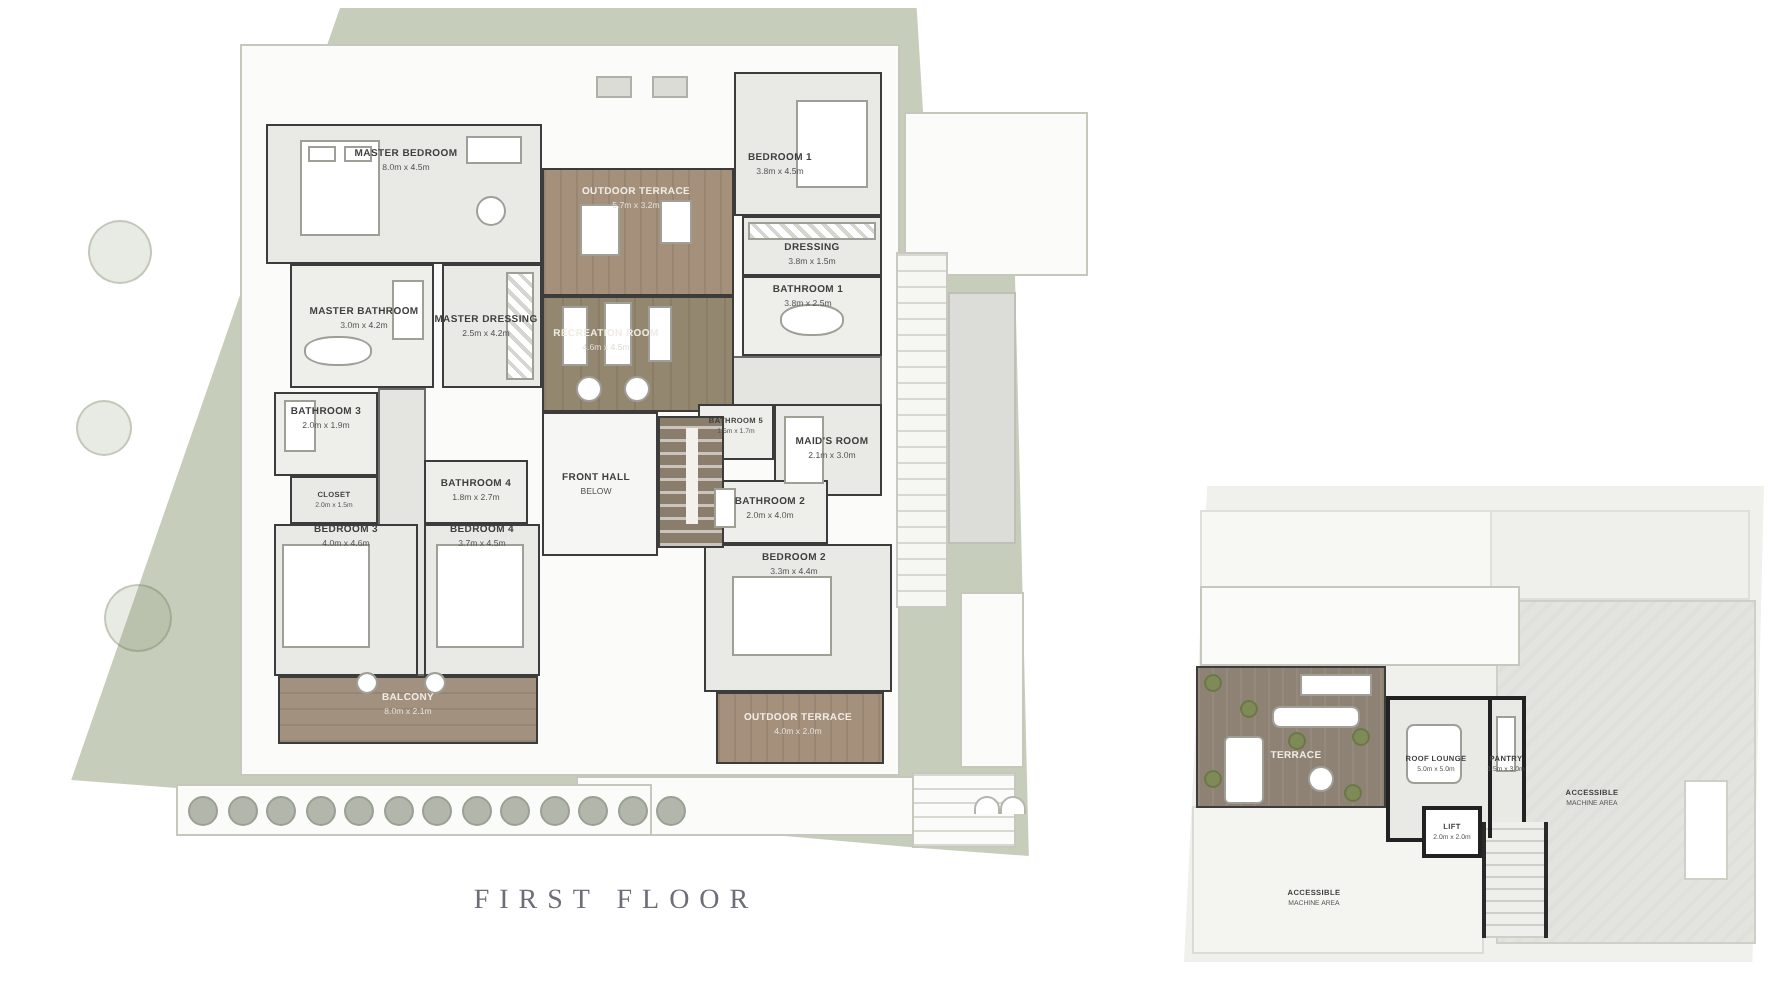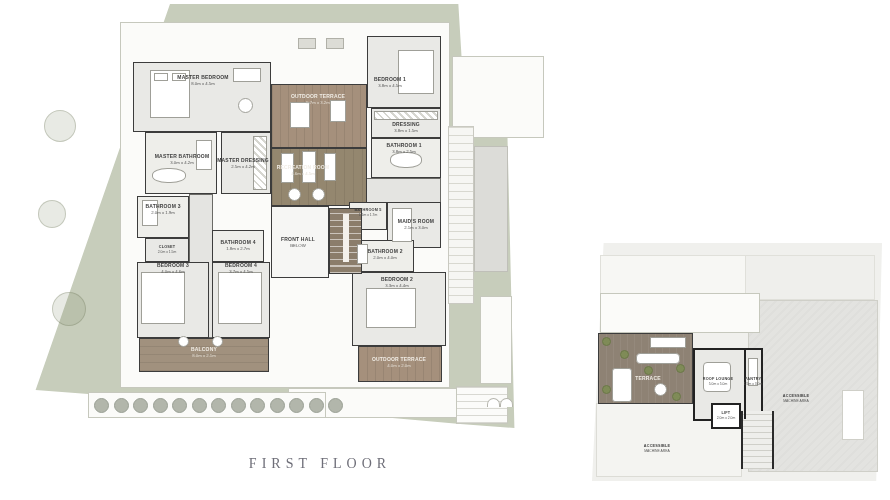--- a/index.html
+++ b/index.html
@@ -217,21 +217,21 @@
   </div>
   <div class="lbl" style="left:204px;top:352px;color:#f0ece5;">
     <span class="l1">BALCONY</span>
     <span class="l2" style="color:#e4dfd6;">8.0m x 2.1m</span>
   </div>
   <div class="lbl" style="left:298px;top:242px;">
     <span class="l1">FRONT HALL</span>
     <span class="l2">BELOW</span>
   </div>
 
-  <div class="caption" style="left:320px;top:451px;margin-top:13px;">FIRST FLOOR</div>
+  <div class="caption" style="left:308px;top:451px;">FIRST FLOOR</div>
 
   <div class="abs" style="left:592px;top:243px;width:290px;height:238px;background:#f0f0ed;z-index:1;
               clip-path:polygon(4% 0,100% 0,98% 100%,0 100%);"></div>
 
   <div class="abs panel" style="left:600px;top:255px;width:150px;height:40px;background:#f7f7f4;border:1px solid #e0e0da;z-index:2;"></div>
   <div class="abs panel" style="left:745px;top:255px;width:130px;height:45px;background:#efefec;border:1px solid #e0e0da;z-index:2;"></div>
   <div class="abs panel" style="left:748px;top:300px;width:130px;height:172px;background:#e3e3e0;border:1px solid #cfcfc8;z-index:2;
               background-image:repeating-linear-gradient(135deg,rgba(0,0,0,.02) 0 2px,transparent 2px 6px);"></div>
   <div class="abs panel" style="left:596px;top:403px;width:146px;height:74px;background:#f4f4f1;border:1px solid #dcdcd6;z-index:2;"></div>
   <div class="abs panel" style="left:842px;top:390px;width:22px;height:50px;background:#ffffff;border:1px solid #cfcfc8;z-index:3;"></div>

